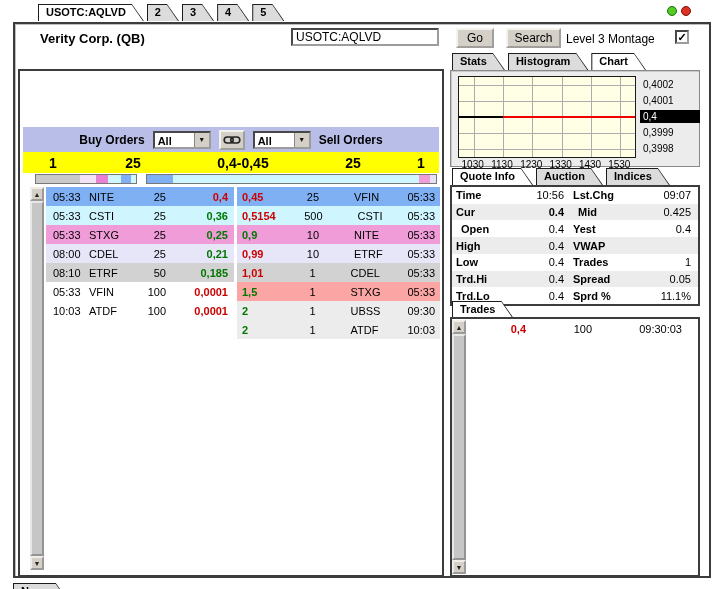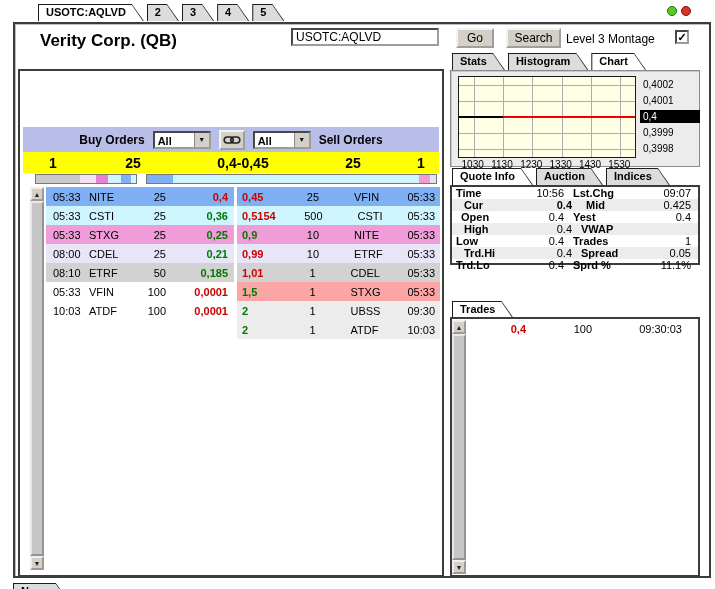--- a/index.html
+++ b/index.html
@@ -18,21 +18,21 @@
   .jtab.active > span { background:#fff; }
 
   
   #win-frame { position:absolute; left:13px; top:22px; width:698px; height:556px;
                border:2px solid #3c3c3c; background:#fff;
                box-shadow:inset 1px 1px 0 #bdbdbd; }
   #top-tabs { position:absolute; left:38px; top:4px; }
   .dot { position:absolute; width:10px; height:10px; border-radius:50%; top:6px; }
 
   
-  #title { position:absolute; left:40px; top:31px; font-size:17px; font-weight:bold;text-align:right; }
+  #title { position:absolute; left:40px; top:31px; font-size:13px; font-weight:bold;text-align:right; }
   #symbol-input { position:absolute; left:291px; top:28px; width:148px; height:18px;
                   border:2px inset #9c9c9c; font-family:"Liberation Sans",sans-serif;
                   font-size:12px; padding:0 3px; }
   .btn { position:absolute; top:28px; height:20px; background:#D4D0C8;
          border:2px outset #f4f2ee; font-size:12px; text-align:center; line-height:16px; }
   #go-btn { left:456px; width:38px; }
   #search-btn { left:506px; width:55px; }
   #montage-label { position:absolute; left:566px; top:32px; font-size:12px; }
   #montage-check { position:absolute; left:675px; top:30px; width:14px; height:14px;
                    background:#fff; border:2px inset #9c9c9c; font-size:11px; line-height:10px;
@@ -93,24 +93,24 @@
   #plot { position:absolute; left:7px; top:5px; width:178px; height:82px;
           background:#FFFFE6; border:1px solid #1a1a1a; }
   .gline { position:absolute; background:#ADADAD; }
   .seg { position:absolute; height:2px; }
   .ylab { position:absolute; left:192px; font-size:10px; height:13px; line-height:13px; }
   .ylab.hl { left:189px; width:60px; background:#000; color:#fff; padding-left:3px; }
   .xlab { position:absolute; top:88px; width:34px; text-align:center; font-size:10px; }
 
   
   #quote-tabs { position:absolute; left:452px; top:168px; }
-  #quote-table { position:absolute; left:450px; top:185px; width:250px; height:80px;
+  #quote-table { position:absolute; left:450px; top:185px; width:250px; height:121px;
                  border:2px solid #3c3c3c; background:#fff; display:flex; flex-direction:column; }
   .q-row { flex:1; display:flex; align-items:center; font-size:11px; }
-  .q-row.alt { background:#ECECEC;padding-left:8px; }
+  .q-row.alt { background:#ECECEC; }
   .ql1 { width:58px; padding-left:4px; font-weight:bold; }
   .qv1 { width:54px; text-align:right; }
   .ql2 { width:70px; padding-left:9px; font-weight:bold; }
   .qv2 { flex:1; text-align:right; padding-right:7px; }
   .indent { padding-left:9px; } .ql2.indent { padding-left:14px; }
   .boldv { font-weight:bold; }
 
   
   #trades-tab-strip { position:absolute; left:452px; top:301px; }
   #trades-box { position:absolute; left:450px; top:317px; width:250px; height:260px;

